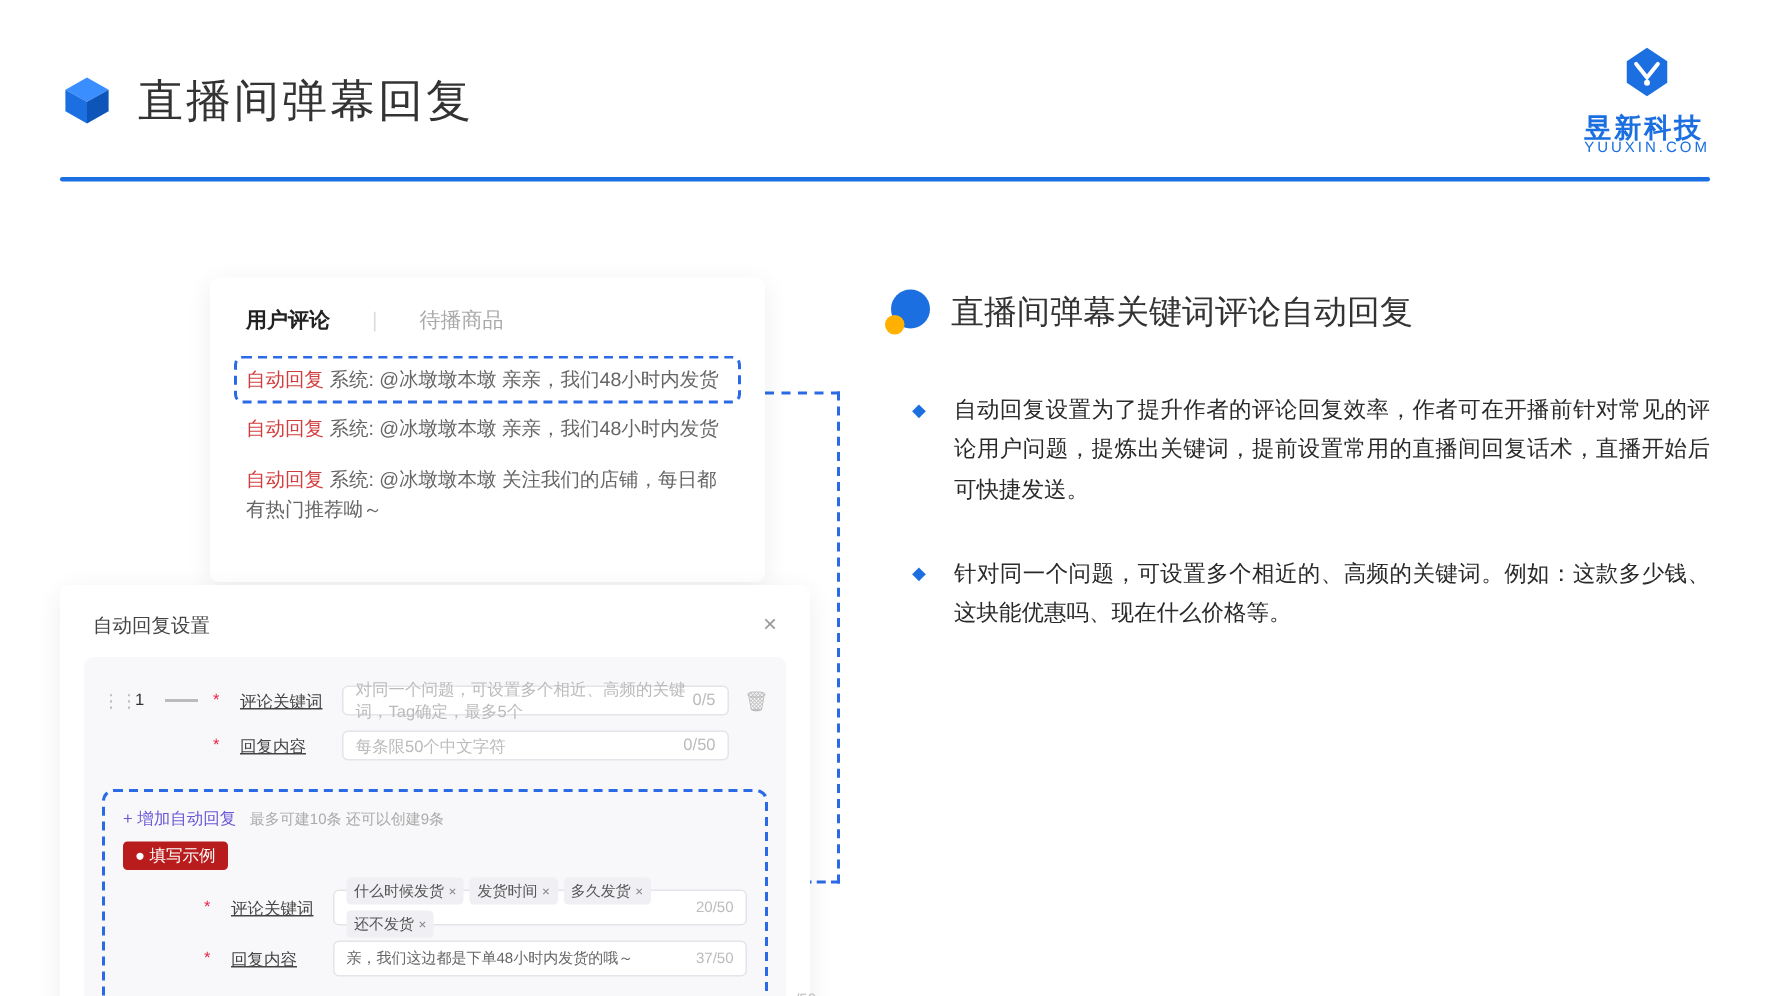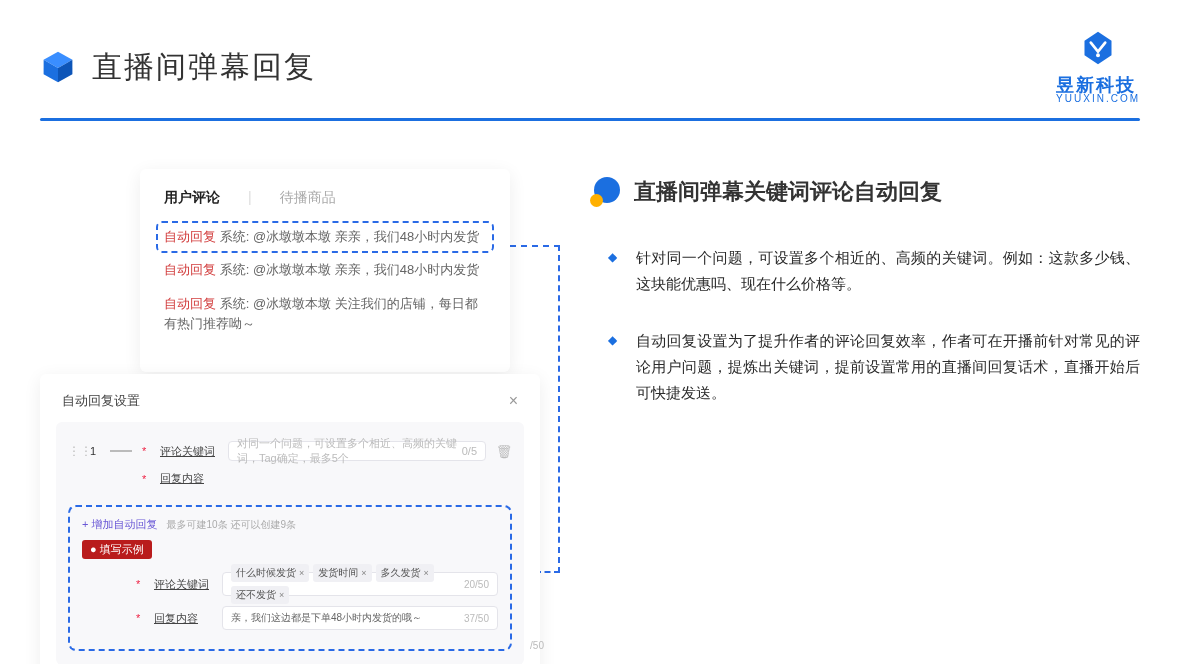--- a/index.html
+++ b/index.html
@@ -15,21 +15,21 @@
   .cube-icon { width: 36px; height: 36px; position: relative; }
   .page-title { font-size: 30px; font-weight: 500; color: #333; letter-spacing: 2px; }
   .brand { display: flex; align-items: center; gap: 10px; flex-direction: column; }
   .brand-icon { width: 36px; height: 36px; }
   .brand-text { display: flex; flex-direction: column; line-height: 1; }
   .brand-name { font-size: 18px; font-weight: 700; color: #1b6fe0; letter-spacing: 2px; }
   .brand-sub  { font-size: 10px;  color: #1b6fe0; letter-spacing: 2px; }
   .divider { height: 3px; background: #1b6fe0; margin: 14px 40px 0 40px; border-radius: 2px; }
 
   
-  .main { position: relative; display: flex; padding: 48px 40px 0 40px; gap: 50px; }
+  .main { position: relative; display: flex; padding: 64px 40px 0 40px; gap: 50px; }
 
   
   .left-col { position: relative; width: 500px; }
   .panel {
     background: #fff; border-radius: 6px; box-shadow: 0 4px 18px rgba(0,0,0,0.07);
     position: absolute;
   }
   .panel-comments {
     left: 100px; top: 0; width: 370px; padding: 20px 24px 30px 24px;
   }
@@ -88,21 +88,21 @@
   .conn-h { height:0; border-top-width:2.5px; }
 
   
   .right-col { flex:1; padding-top: 8px; }
   .section-head { display:flex; align-items:center; gap:14px; margin-bottom: 38px; }
   .dot-icon { width: 30px; height: 30px; position: relative; }
   .dot-icon .d1 { width:26px; height:26px; background:#1b6fe0; border-radius:50%;
                   position:absolute; right:0; top:0; }
   .dot-icon .d2 { width:13px; height:13px; background:#ffb000; border-radius:50%;
                   position:absolute; left:0; bottom:0; }
-  .section-title { font-size: 22px; color: #333; font-weight: bold; }
+  .section-title { font-size: 22px; color: #333; }
   .bullets { list-style:none; padding-left: 46px; }
   .bullets li { position:relative; font-size: 15px; line-height: 1.75; color: #2a2a2a;
                 margin-bottom: 30px; text-align: justify; }
   .bullets li::before {
     content:"◆"; position:absolute; left:-28px; top:2px; color:#1b6fe0; font-size:12px;
   }
 </style>
 </head>
 <body>
 
@@ -183,20 +183,24 @@
             <span class="counter">0/5</span>
           </span>
           <span class="trash">🗑</span>
         </div>
         <div class="form-row">
           <span class="row-handle"></span>
             <span class="row-num"></span>
             <span style="width:22px"></span>
           <span class="req-star">*</span>
           <span class="field-label">回复内容</span>
+          <span class="field-input">
+            <span>每条限50个中文字符</span>
+            <span class="counter">0/50</span>
+          </span>
           <span style="width:16px"></span>
         </div>
 
         <div class="example-box" style="position:relative;">
           <div class="add-line">
             <span>+ 增加自动回复</span>
             <span class="hint">最多可建10条 还可以创建9条</span>
           </div>
           <span class="example-badge">● 填写示例</span>
           <div class="form-row">
@@ -243,17 +247,17 @@
 
   <div class="right-col">
     <div class="section-head">
       <span class="dot-icon">
         <span class="d1"></span>
           <span class="d2"></span>
       </span>
       <span class="section-title">直播间弹幕关键词评论自动回复</span>
     </div>
     <ul class="bullets">
+      <li>自动回复设置为了提升作者的评论回复效率，作者可在开播前针对常见的评论用户问题，提炼出关键词，提前设置常用的直播间回复话术，直播开始后可快捷发送。</li>
       <li>针对同一个问题，可设置多个相近的、高频的关键词。例如：这款多少钱、这块能优惠吗、现在什么价格等。</li>
-      <li>自动回复设置为了提升作者的评论回复效率，作者可在开播前针对常见的评论用户问题，提炼出关键词，提前设置常用的直播间回复话术，直播开始后可快捷发送。</li>
     </ul>
   </div>
 </div>
 
 </body></html>

